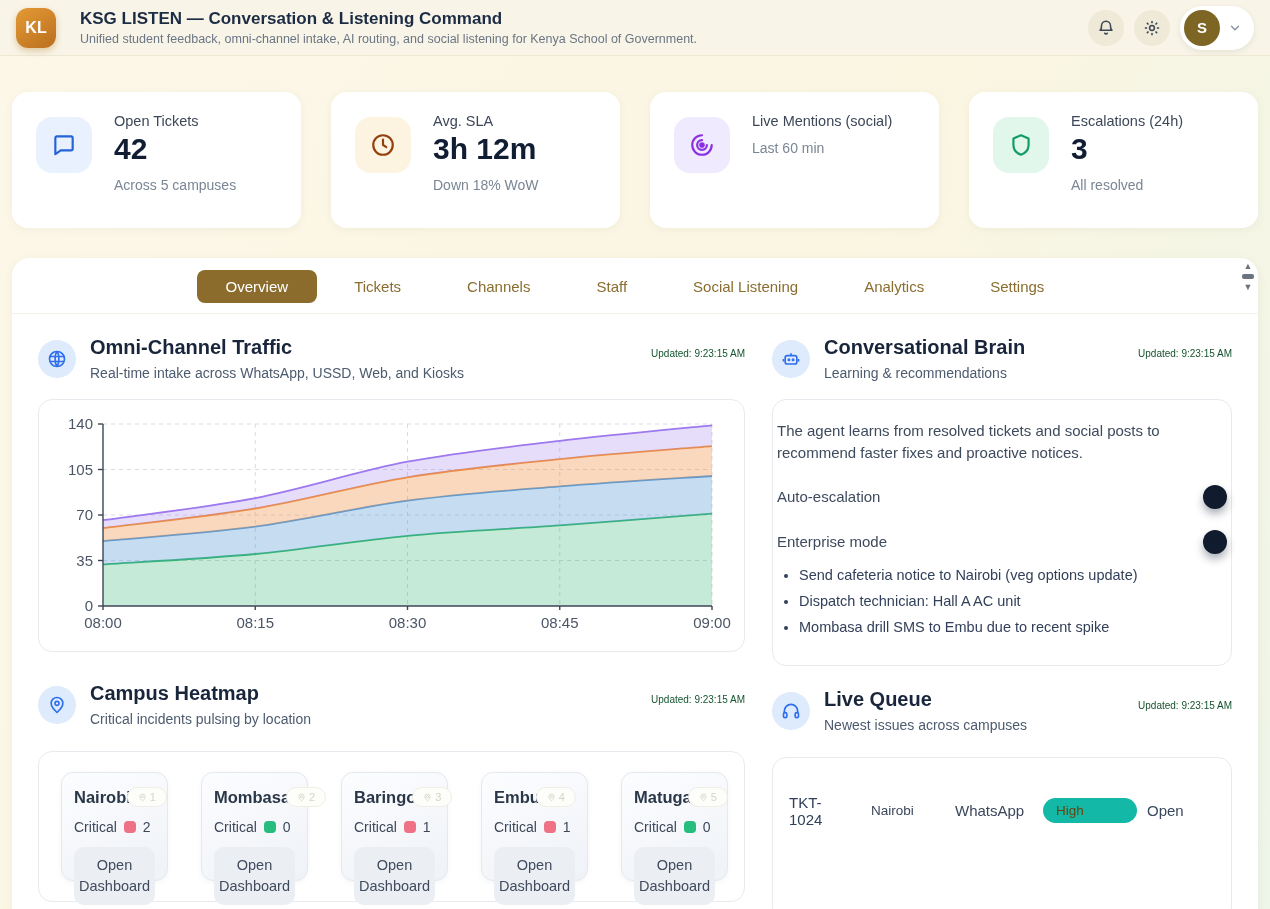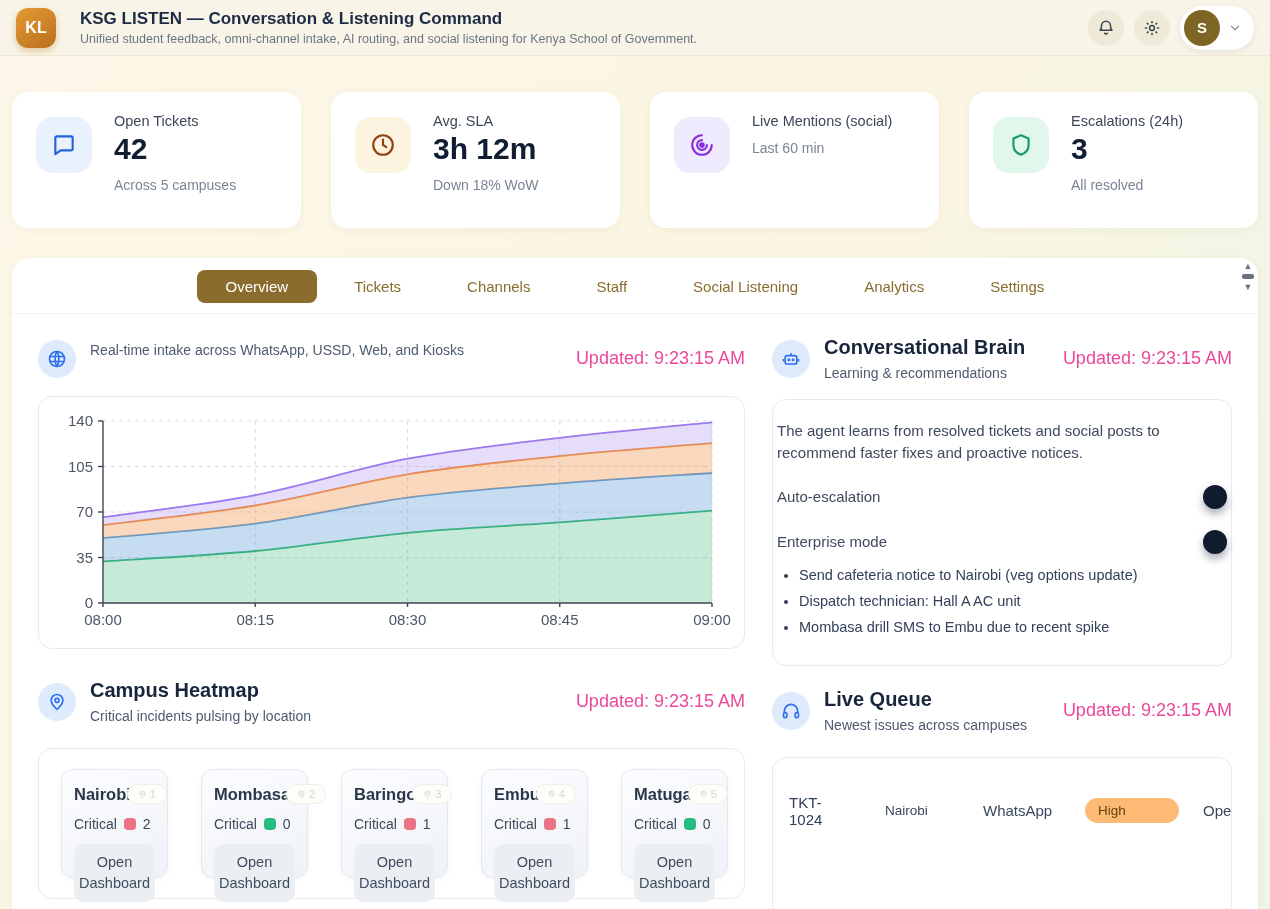--- a/index.html
+++ b/index.html
@@ -47,21 +47,21 @@
     align-items:center; gap:3px; color:#6c7380; font-size:9px; cursor:pointer;}
   .scroll-thumb{ width:12px; height:5px; background:#6c7380; border-radius:2px; }
   .content{ display:grid; grid-template-columns:707px 460px; gap:27px; padding:22px 26px 0; }
   
   .section-header{ display:flex; align-items:flex-start; }
   .sec-icon{ width:38px; height:38px; border-radius:50%; background:#ddebfc; color:#2f6fed;
     display:flex; align-items:center; justify-content:center; flex:0 0 auto; margin-top:4px;}
   .sec-text{ margin-left:14px; flex:1; }
   .sec-title{ font-size:20px; font-weight:bold; color:#18253b; }
   .sec-subtitle{ font-size:14px; color:#4d5b6e; margin-top:6px; }
-  .updated{ font-size:18px; color:#ec4899; margin-top:12px; white-space:nowrap;}
+  .updated{ font-size:10px; color:#14532d; margin-top:12px; white-space:nowrap;}
   .card{ border:1px solid #e8eaf0; border-radius:14px; background:#fff; }
   
   .chart-card{ margin-top:18px; padding:14px 16px; height:253px; }
   .grid-line{ stroke:#d7dbe2; stroke-dasharray:4 4; stroke-width:1; }
   .axis-line{ stroke:#3d4654; stroke-width:1.4; }
   .ytick,.xtick{ font-size:15px; fill:#4c5666; font-family:"Liberation Sans",sans-serif; }
   
   .brain-card{ margin-top:18px; padding:20px 4px; }
   .brain-desc{ font-size:15px; color:#3e4a5d; line-height:1.45; }
   .toggle-row{ display:flex; align-items:center; justify-content:space-between; margin-top:21px; }
@@ -82,21 +82,21 @@
   .campus-badge{ display:flex; align-items:center; gap:3px; margin-left:-4px; border:1px solid #f0efe6;
     background:#fdfdf9; border-radius:999px; padding:3px 10px; font-size:11px; color:#d8d5c8;}
   .critical-row{ display:flex; align-items:center; gap:7px; margin-top:12px; font-size:14px; color:#3c4859;}
   .crit-dot{ width:12px; height:12px; border-radius:4px; }
   .open-dash-btn{ margin-top:12px; width:100%; border:none; background:#ebeef3; color:#404c5e;
     font-size:14.5px; border-radius:10px; padding:8px 4px; line-height:1.45; cursor:pointer; font-family:Liberation Sans, sans-serif;}
   
   .queue-section{ margin-top:22px; }
   .queue-card{ margin-top:24px; padding:6px 16px; height:165px; overflow:hidden; }
   .ticket-row{ display:grid; grid-template-columns:72px 74px 86px 86px 76px 1fr;
-    align-items:center; column-gap:24px; padding:17px 0; }
+    align-items:center; column-gap:10px; padding:17px 0; }
   .t-id{ font-size:15px; color:#31405a; width:52px; }
   .t-campus{ font-size:13.5px; color:#3a485c; }
   .t-channel{ font-size:15px; color:#3a485c; display:flex; align-items:center; gap:5px; }
   .pill{ display:inline-block; border-radius:999px; padding:5px 13px; font-size:13.5px; margin-left:-8px; }
   .t-status{ font-size:15px; color:#3a485c; width:64px; }
   .t-issue{ font-size:15px; color:#33415a; width:84px; line-height:1.35; justify-self:end; }
   svg.ic{ display:block; }
 </style>
 </head>
 <body>
@@ -213,20 +213,21 @@
 
       <section>
         <div class="section-header">
           <div class="sec-icon">
             <svg class="ic" width="20" height="20" viewBox="0 0 24 24" fill="none" stroke="currentColor" stroke-width="2">
                 <circle cx="12" cy="12" r="9"></circle>
                 <path d="M12 3c-3 3.5-3 14 0 18M12 3c3 3.5 3 14 0 18M3.5 9h17M3.5 15h17"></path>
               </svg>
           </div>
           <div class="sec-text">
+            <div class="sec-title">Omni-Channel Traffic</div>
             <div class="sec-subtitle">Real-time intake across WhatsApp, USSD, Web, and Kiosks</div>
           </div>
           <div class="updated">Updated: 9:23:15 AM</div>
         </div>
         <div class="card chart-card">
           <svg id="traffic-chart" width="667" height="225" viewBox="0 0 667 225" style="overflow:visible">
               <line class="axis-line" x1="43" y1="192" x2="48" y2="192"></line>
               <text class="ytick" x="38" y="197" text-anchor="end">0</text>
               <line class="grid-line" x1="48" y1="146.5" x2="657" y2="146.5"></line>
               <line class="axis-line" x1="43" y1="146.5" x2="48" y2="146.5"></line>
@@ -435,21 +436,21 @@
           </div>
           <div class="updated">Updated: 9:23:15 AM</div>
         </div>
         <div class="card queue-card">
           <div class="ticket-row">
             <span class="t-id">TKT-1024</span>
             <span class="t-campus">Nairobi</span>
             <span class="t-channel">
                 <span>WhatsApp</span>
               </span>
-            <span class="pill" style="background: #fdba74; color: rgb(103, 67, 11);">High</span>
+            <span class="pill" style="background: #14b8a6; color: rgb(103, 67, 11);">High</span>
             <span class="t-status">Open</span>
             <span class="t-issue">AC not working in Hall A</span>
           </div>
           <div class="ticket-row">
             
             
             
             
             
             

